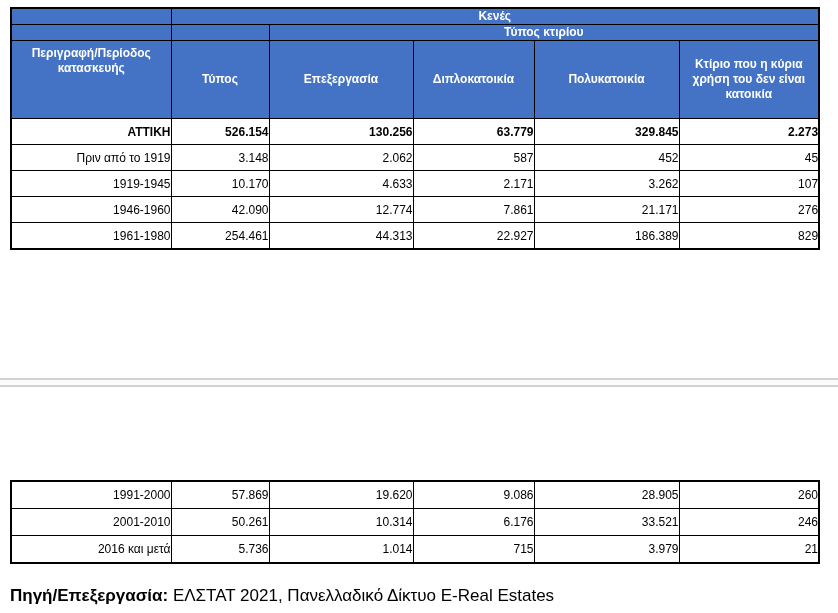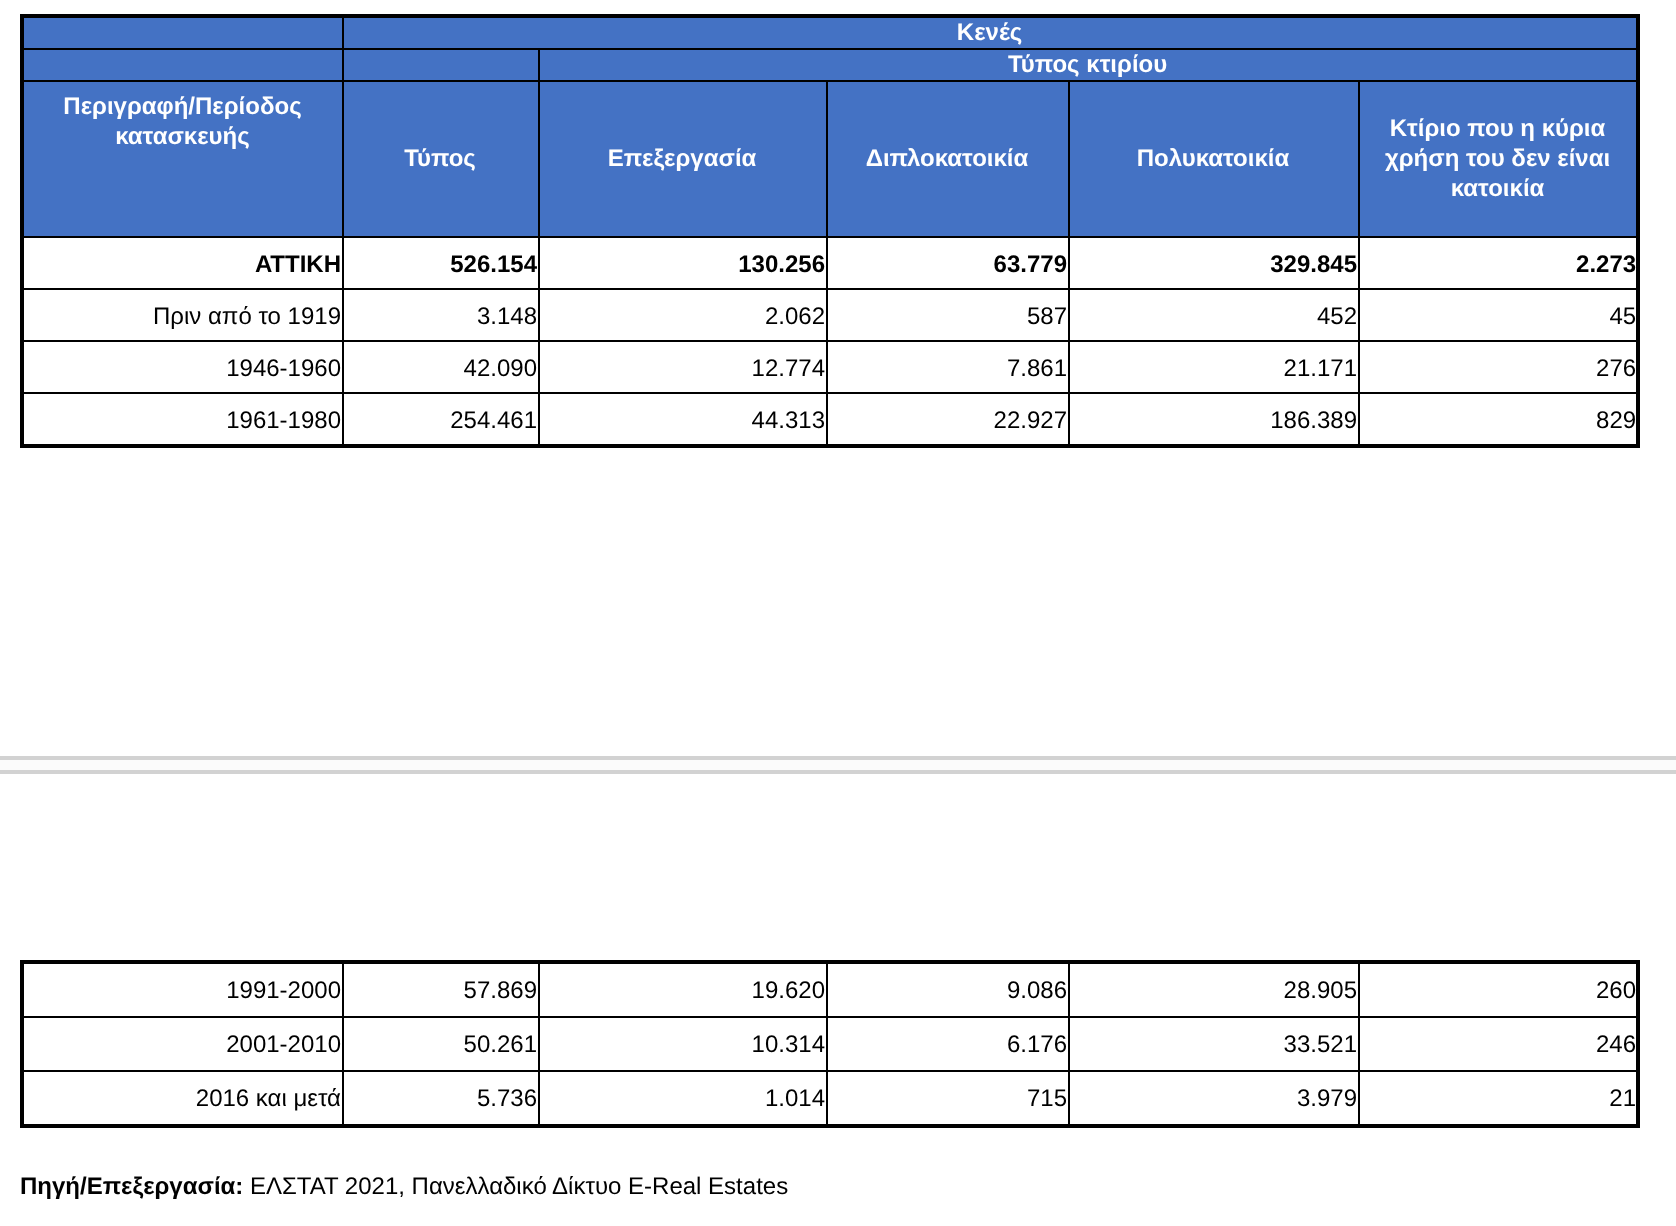--- a/index.html
+++ b/index.html
@@ -68,21 +68,21 @@
     box-sizing: border-box;
     background: #fbfbfb;
     border-top: 2px solid #d2d2d2;
     border-bottom: 2px solid #d2d2d2;
   }
   .source {
     position: absolute;
     left: 10px;
     top: 586px;
     margin: 0;
-    font-size: 12px;
+    font-size: 17px;
     color: #000000;
     white-space: nowrap;
   }
   .source .b { font-weight: bold; }
 </style>
 </head>
 <body>
 
 <div class="canvas">
 
@@ -125,20 +125,28 @@
       </tr>
       <tr>
         <td class="lbl">Πριν από το 1919</td>
         <td class="num">3.148</td>
         <td class="num">2.062</td>
         <td class="num">587</td>
         <td class="num">452</td>
         <td class="num">45</td>
       </tr>
       <tr>
+        <td class="lbl">1919-1945</td>
+        <td class="num">10.170</td>
+        <td class="num">4.633</td>
+        <td class="num">2.171</td>
+        <td class="num">3.262</td>
+        <td class="num">107</td>
+      </tr>
+      <tr>
         <td class="lbl">1946-1960</td>
         <td class="num">42.090</td>
         <td class="num">12.774</td>
         <td class="num">7.861</td>
         <td class="num">21.171</td>
         <td class="num">276</td>
       </tr>
       <tr>
         <td class="lbl">1961-1980</td>
         <td class="num">254.461</td>

